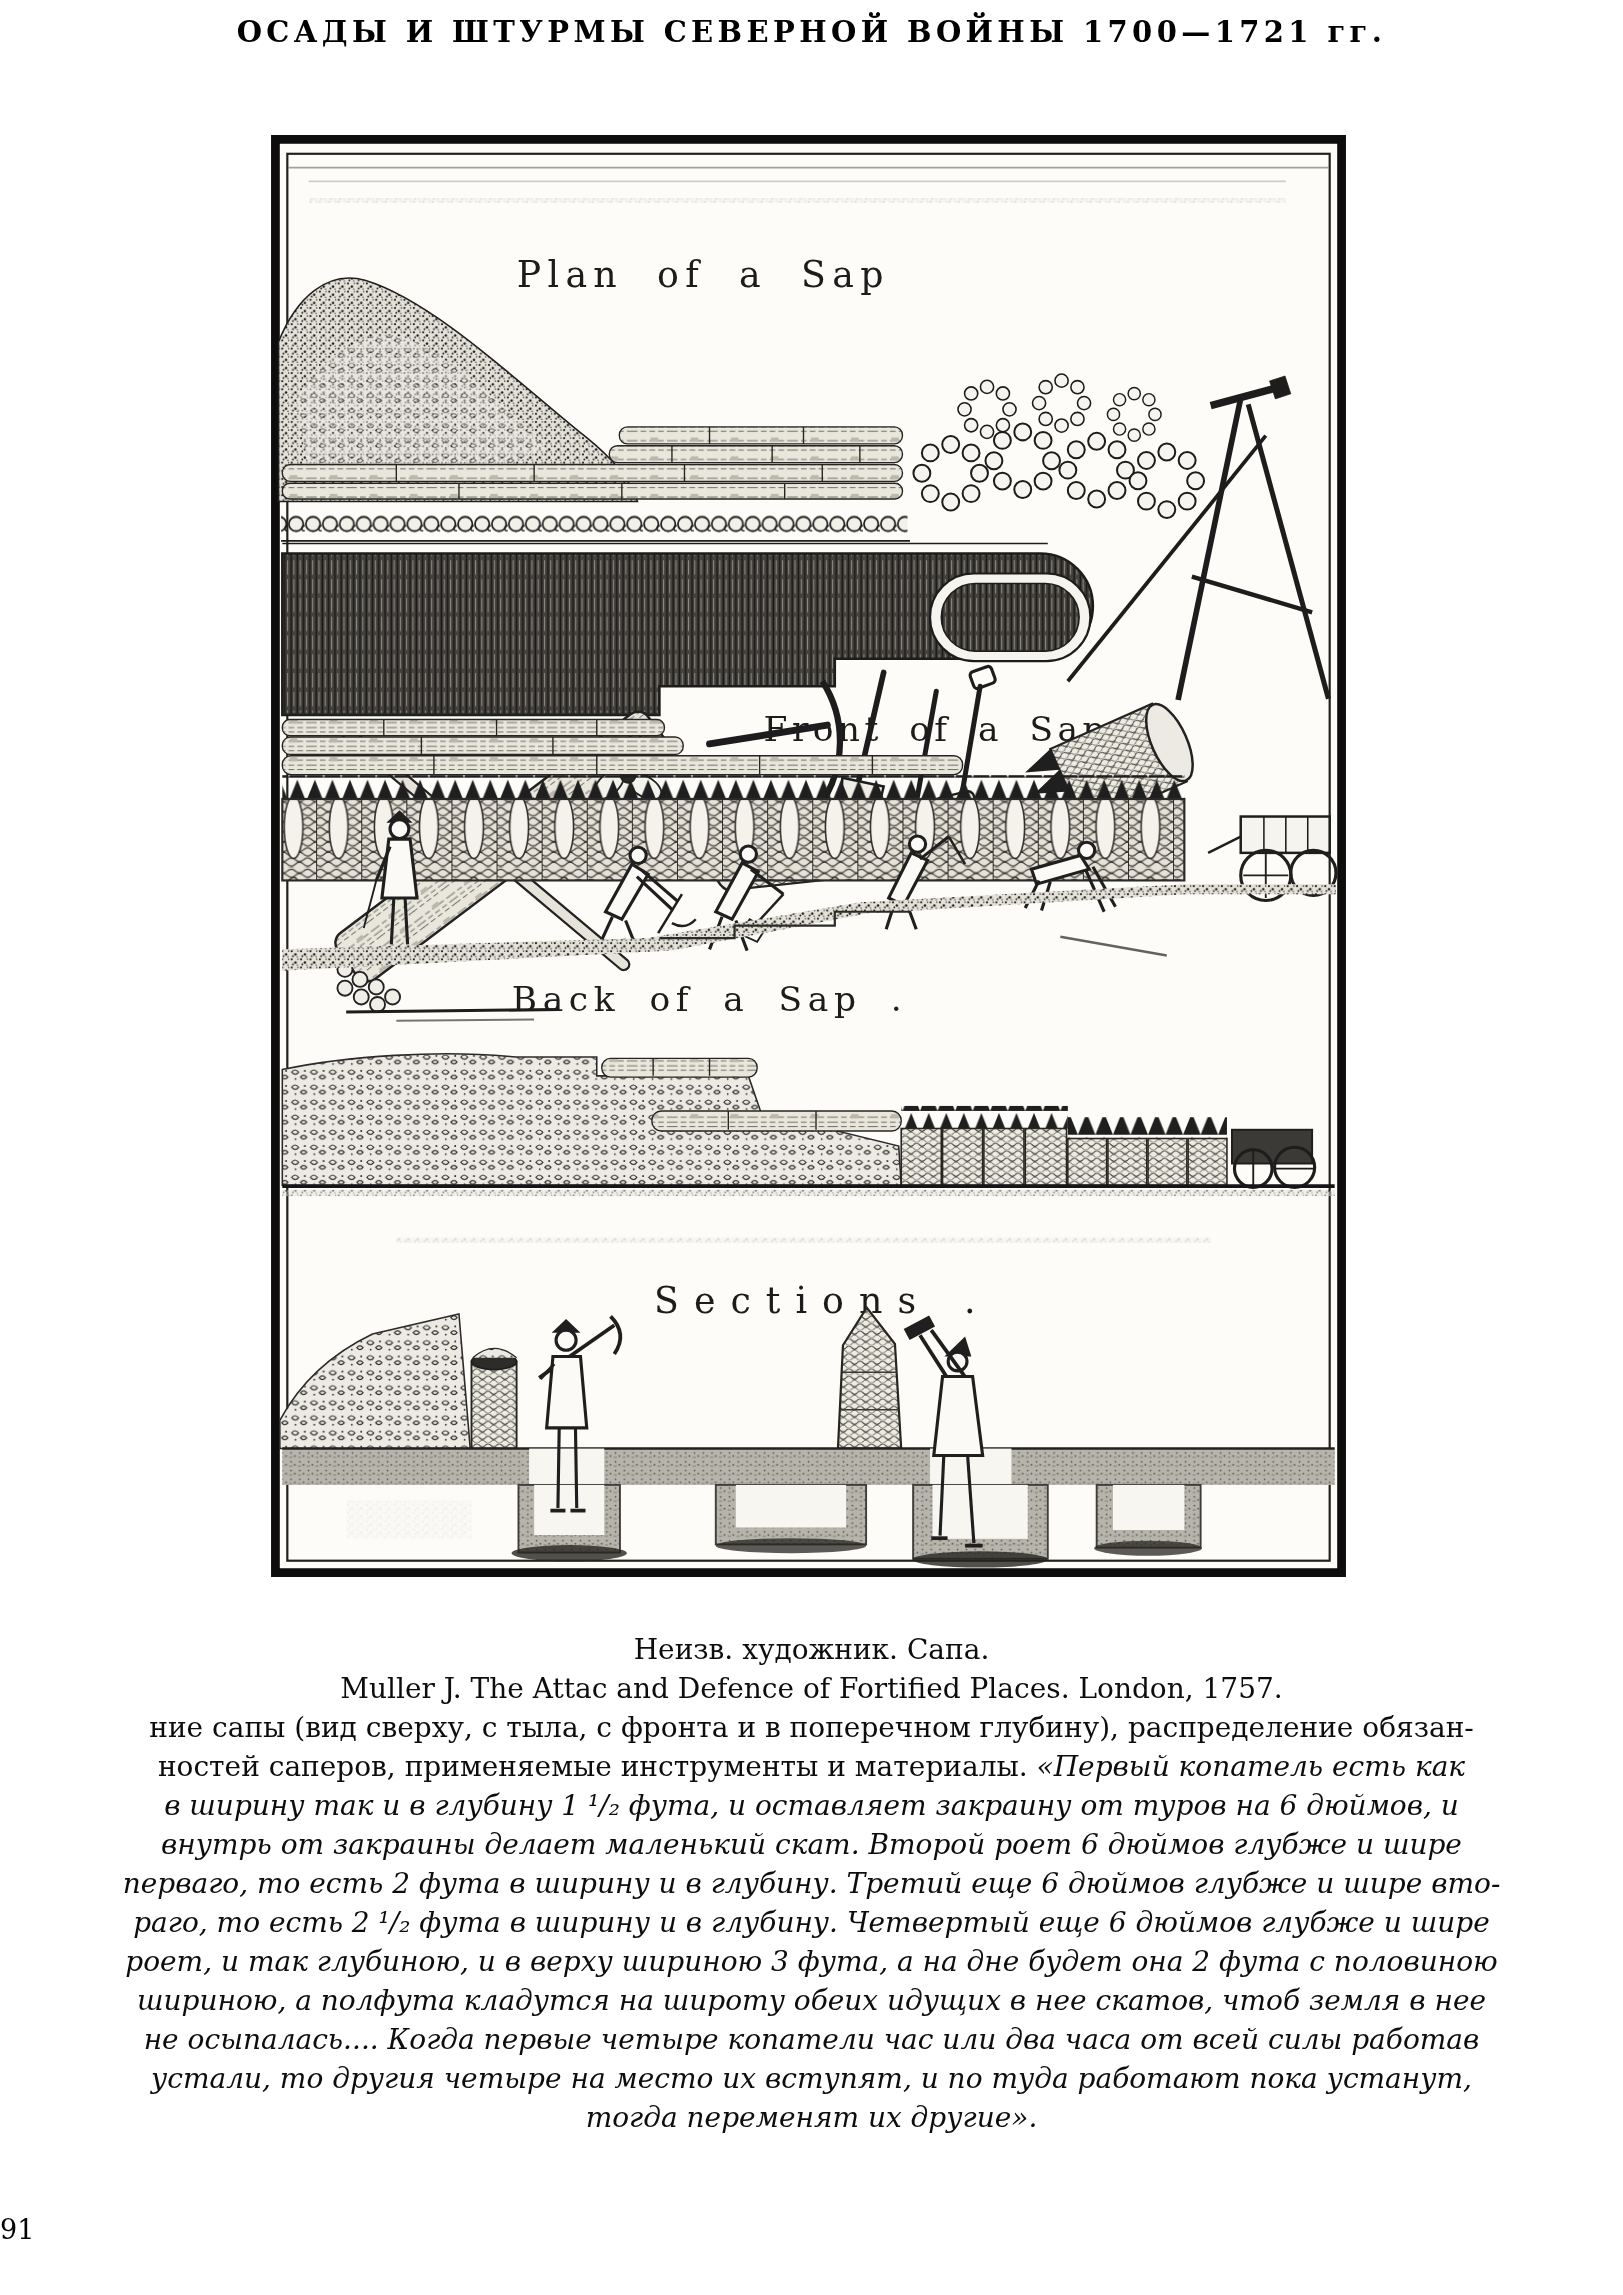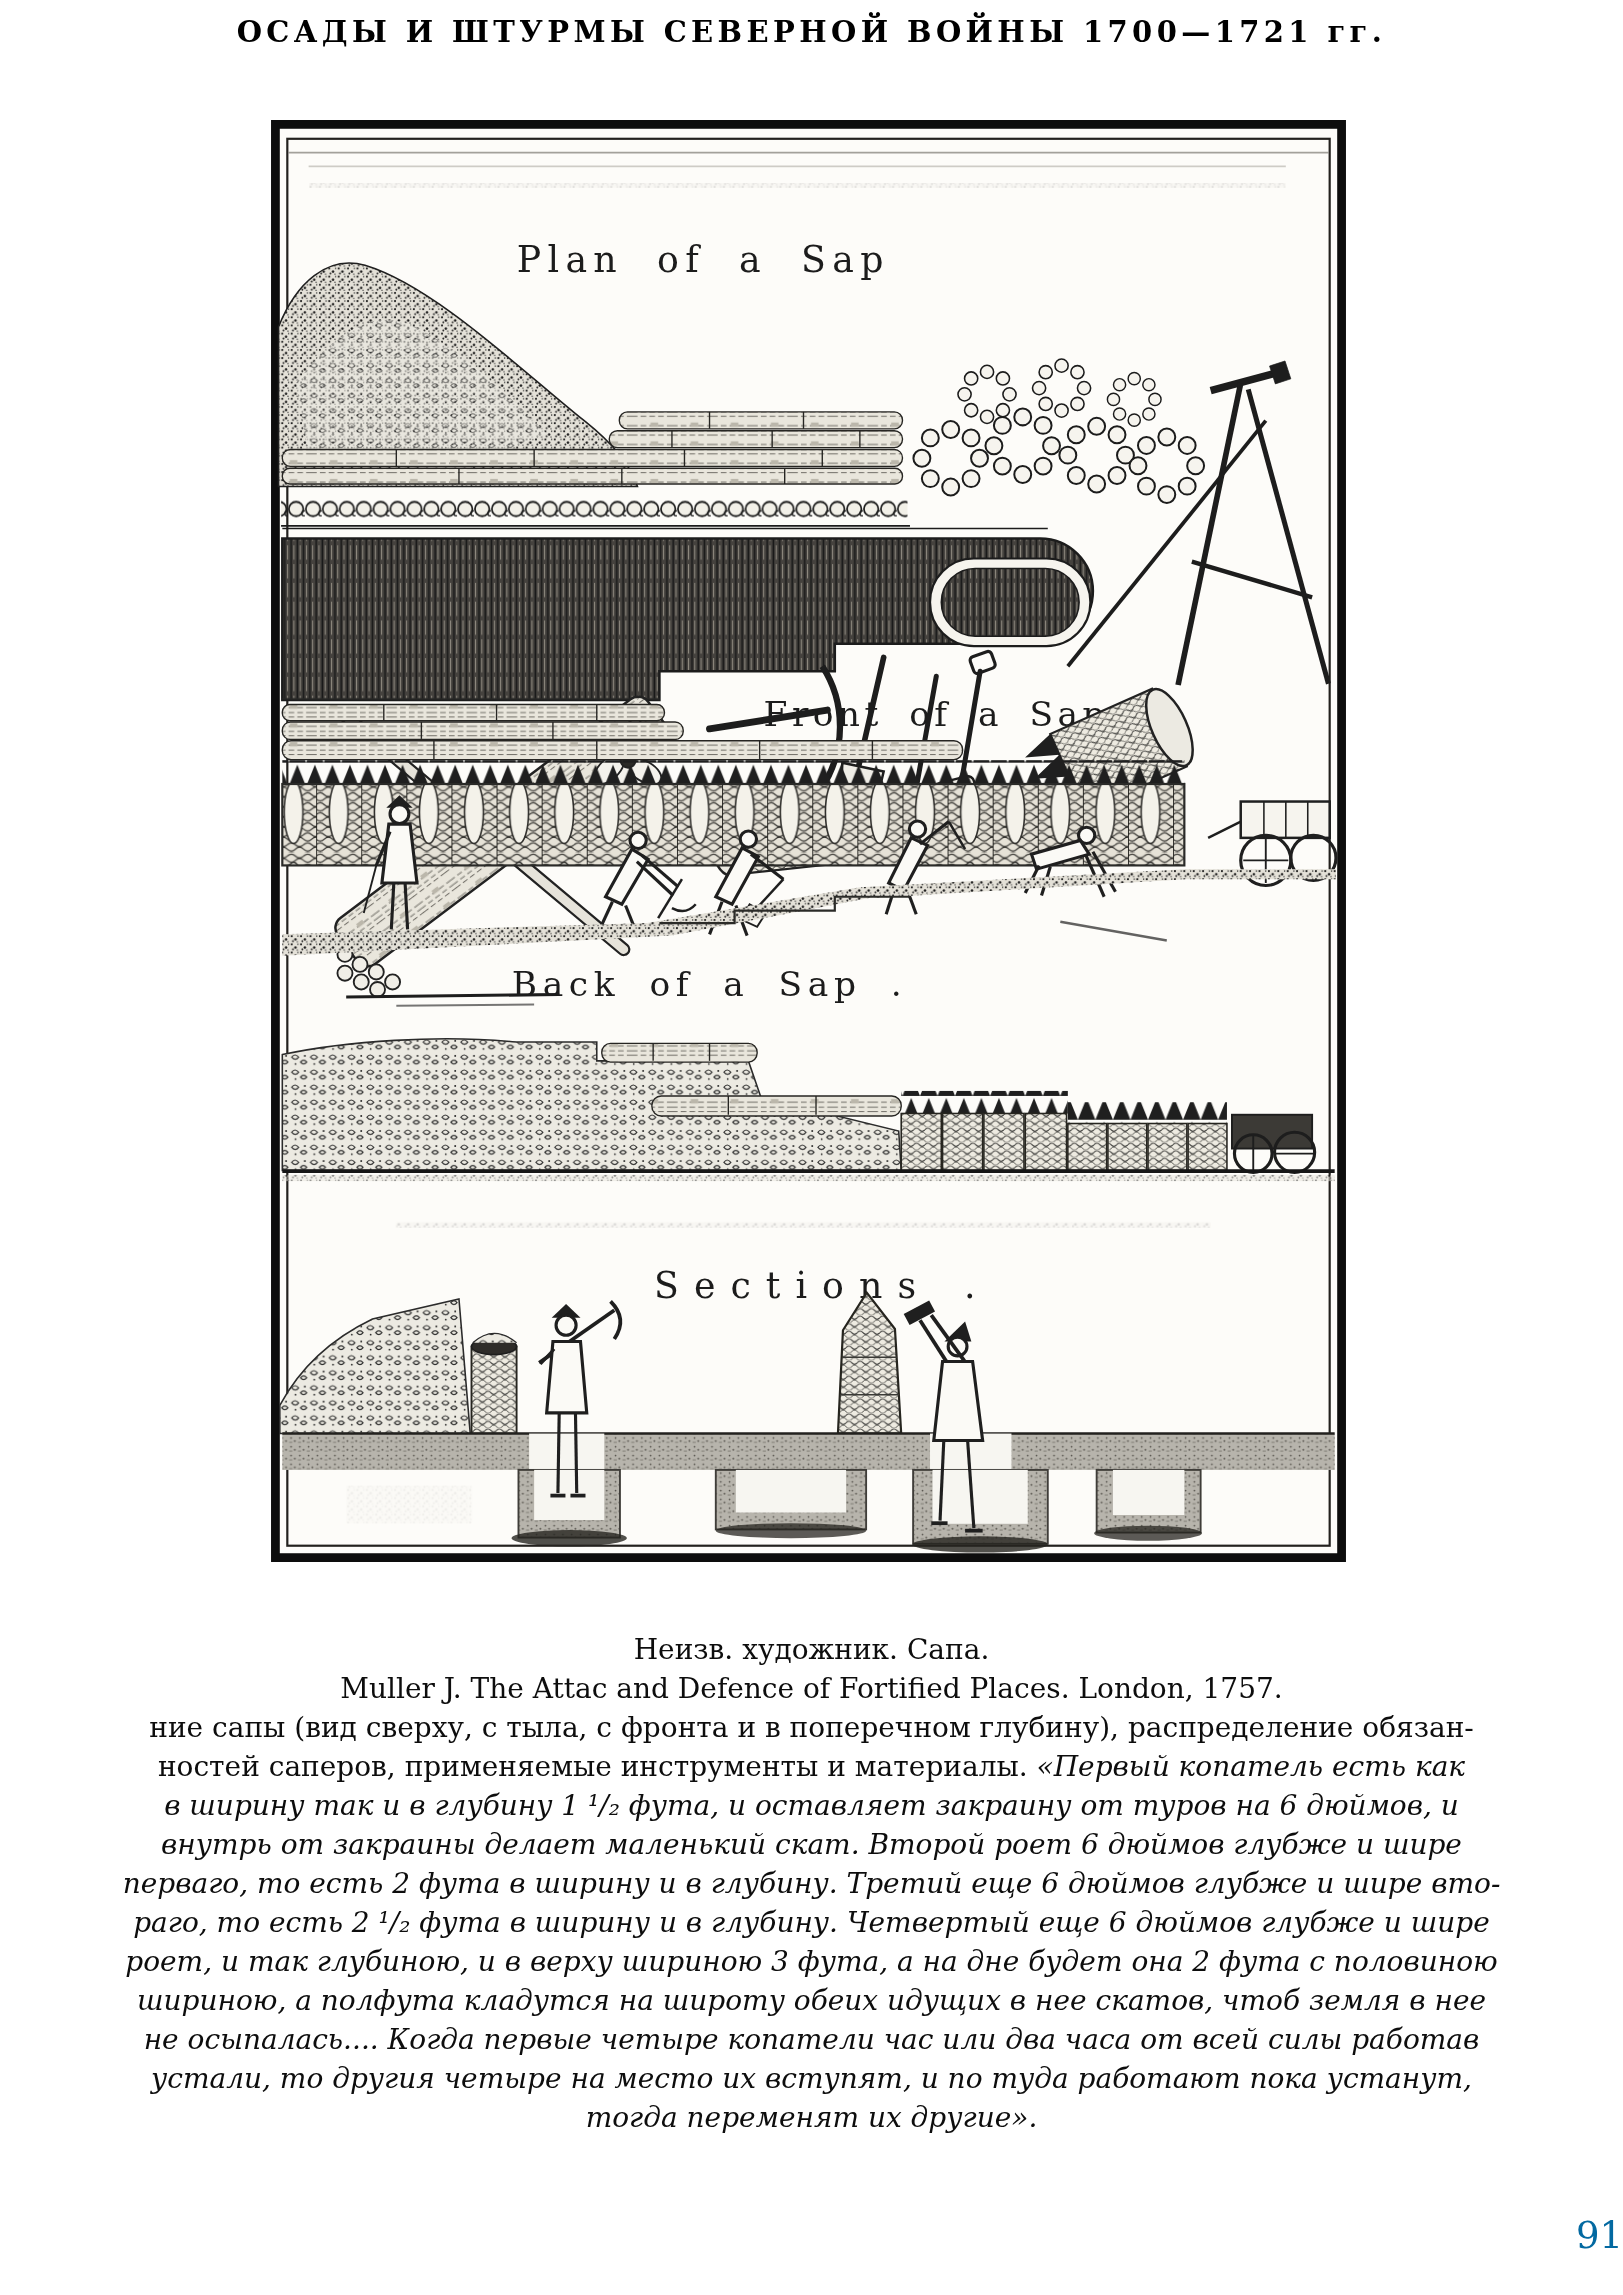--- a/index.html
+++ b/index.html
@@ -1,27 +1,27 @@
 <!DOCTYPE html>
 <html style="font-size:10px"><head>
 <meta charset="utf-8">
 <style>
   html,body{margin:0;padding:0;background:#ffffff;}
   .page{position:relative;width:1623px;height:2295px;background:#ffffff;
         font-family:"DejaVu Serif","Liberation Serif",serif;color:#111;overflow:hidden;}
   .header{position:absolute;top:15px;left:0;width:100%;text-align:center;
           font-weight:bold;font-size:29px;letter-spacing:4.4px;color:#000;}
-  .figure-wrap{position:absolute;left:271px;top:120px;width:1075px;height:1442px;}
+  .figure-wrap{position:absolute;left:271px;top:135px;width:1075px;height:1442px;}
   .figure-wrap svg{display:block;width:1075px;height:1442px;}
   .caption{position:absolute;top:1630px;left:50%;transform:translateX(-50%);
            width:1528px;text-align:center;font-size:28px;line-height:39px;color:#0d0d0d;}
   .cap-line{white-space:nowrap;}
   .cap-bold{font-weight:normal;}
   .cap-italic{font-style:italic;}
-  .pagenum{position:absolute;top:2214px;left:0;width:100%;text-align:right;font-size:37px;color:#0369a1;}
+  .pagenum{position:absolute;top:2214px;left:0;width:100%;text-align:left;font-size:27px;color:#000000;}
   .eng-label{font-family:"DejaVu Serif","Liberation Serif",serif;fill:#1c1c1c;}
 </style>
 </head>
 <body>
 
 <div class="page">
 
   <div class="header">ОСАДЫ И ШТУРМЫ СЕВЕРНОЙ ВОЙНЫ 1700—1721 гг.</div>
 
   <div class="figure-wrap">

